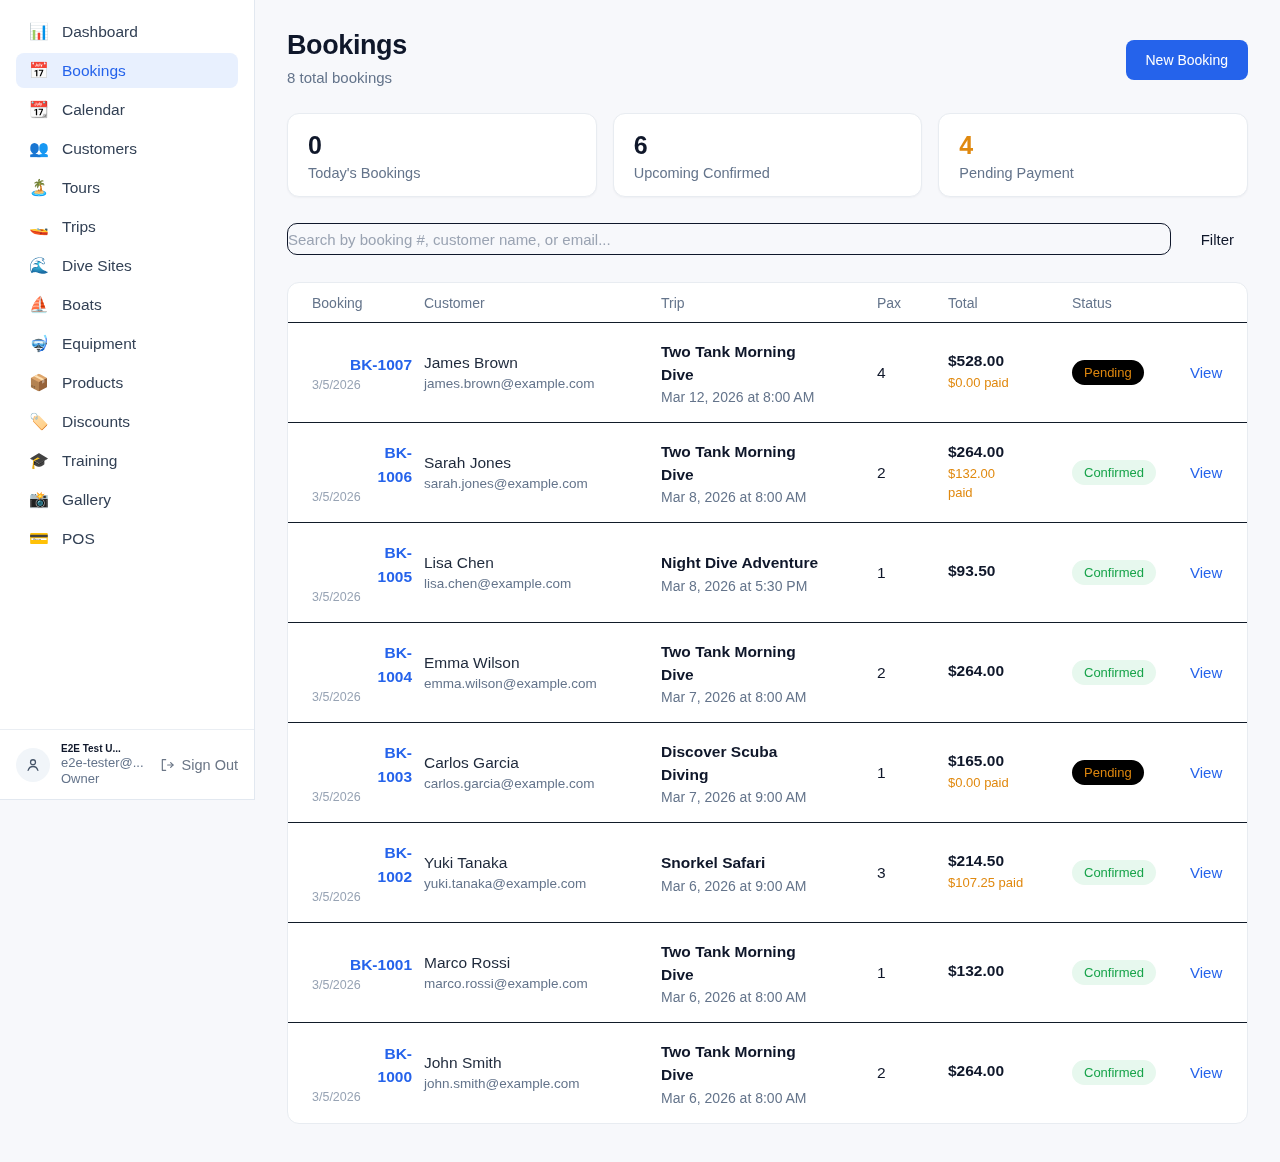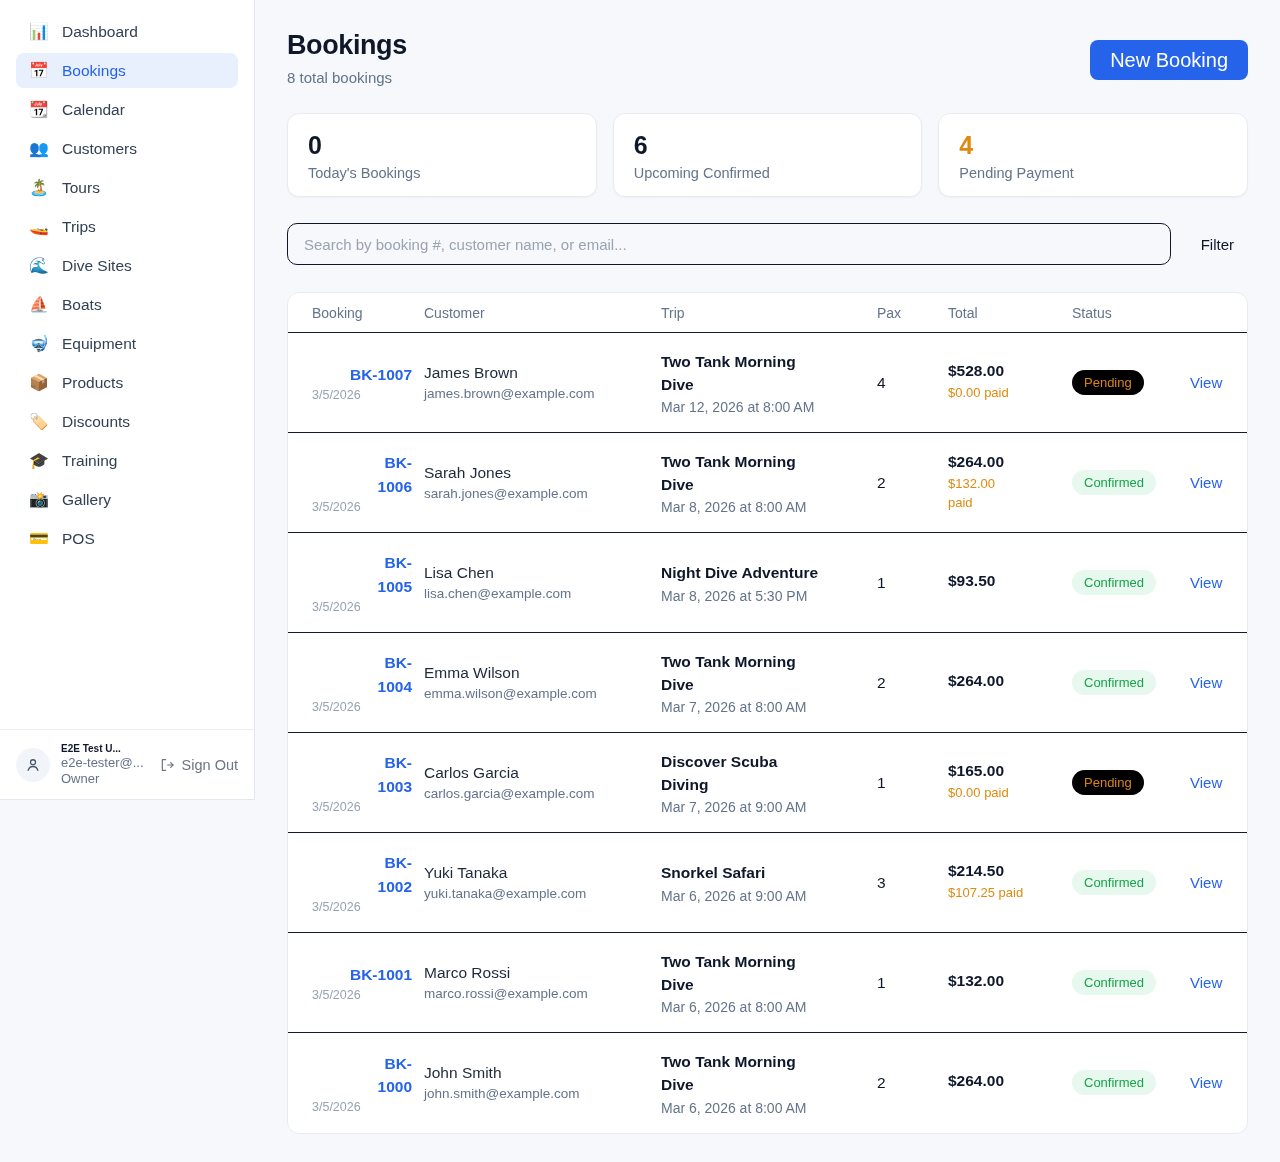--- a/index.html
+++ b/index.html
@@ -48,38 +48,38 @@
   .signout { display:flex; align-items:center; gap:7px; background:none; border:none;
              font-family:inherit; font-size:14.5px; color:#6b7686; cursor:pointer; flex:none; }
 
   
   .main { margin-left:255px; padding:30px 32px 32px; }
   .header-row { display:flex; justify-content:space-between; align-items:flex-start; }
   .page-title { font-size:27px; font-weight:700; color:#0f172a; letter-spacing:-0.4px; }
   .page-subtitle { font-size:15px; color:#64748b; margin-top:8px; }
   .btn-primary {
     background:#2563eb; color:#ffffff; border:none; border-radius:8px;
-    height:40px; padding:0 20px; font-family:inherit; font-size:20px; font-weight:500;
+    height:40px; padding:0 20px; font-family:inherit; font-size:14px; font-weight:500;
     margin-top:10px; cursor:pointer;
   }
 
   .stats { display:grid; grid-template-columns:1fr 1fr 1fr; gap:16px; margin-top:27px; }
   .stat-card {
     background:#ffffff; border:1px solid #e8ecf1; border-radius:12px;
     padding:17px 20px; box-shadow:0 1px 2px rgba(16,24,40,.04); height:84px;
   }
   .stat-value { font-size:25px; font-weight:700; color:#0f172a; }
   .stat-value.orange { color:#e0890f; }
   .stat-label { font-size:14.5px; color:#64748b; margin-top:5px; }
 
   .filter-row { display:flex; align-items:center; gap:16px; margin-top:26px; }
   .search-input {
-    flex:1; height:42px; background:transparent;
+    flex:1; height:32px; background:transparent;
     border:1.5px solid #0f172a; border-radius:10px;
-    padding:0 16px; font-family:inherit; font-size:15px; color:#0f172a;
+    padding:0 0; font-family:inherit; font-size:15px; color:#0f172a;
   }
   .search-input::placeholder { color:#9aa3b2; }
   .select-wrap { position:relative; width:143px; flex:none; }
   .status-select {
     width:100%; height:42px; background:transparent;
     border:1.5px solid #0f172a; border-radius:10px;
     padding:0 30px 0 13px; font-family:inherit; font-size:15px; color:#0f172a;
     appearance:none; -webkit-appearance:none; cursor:pointer;
   }
   .chev {

